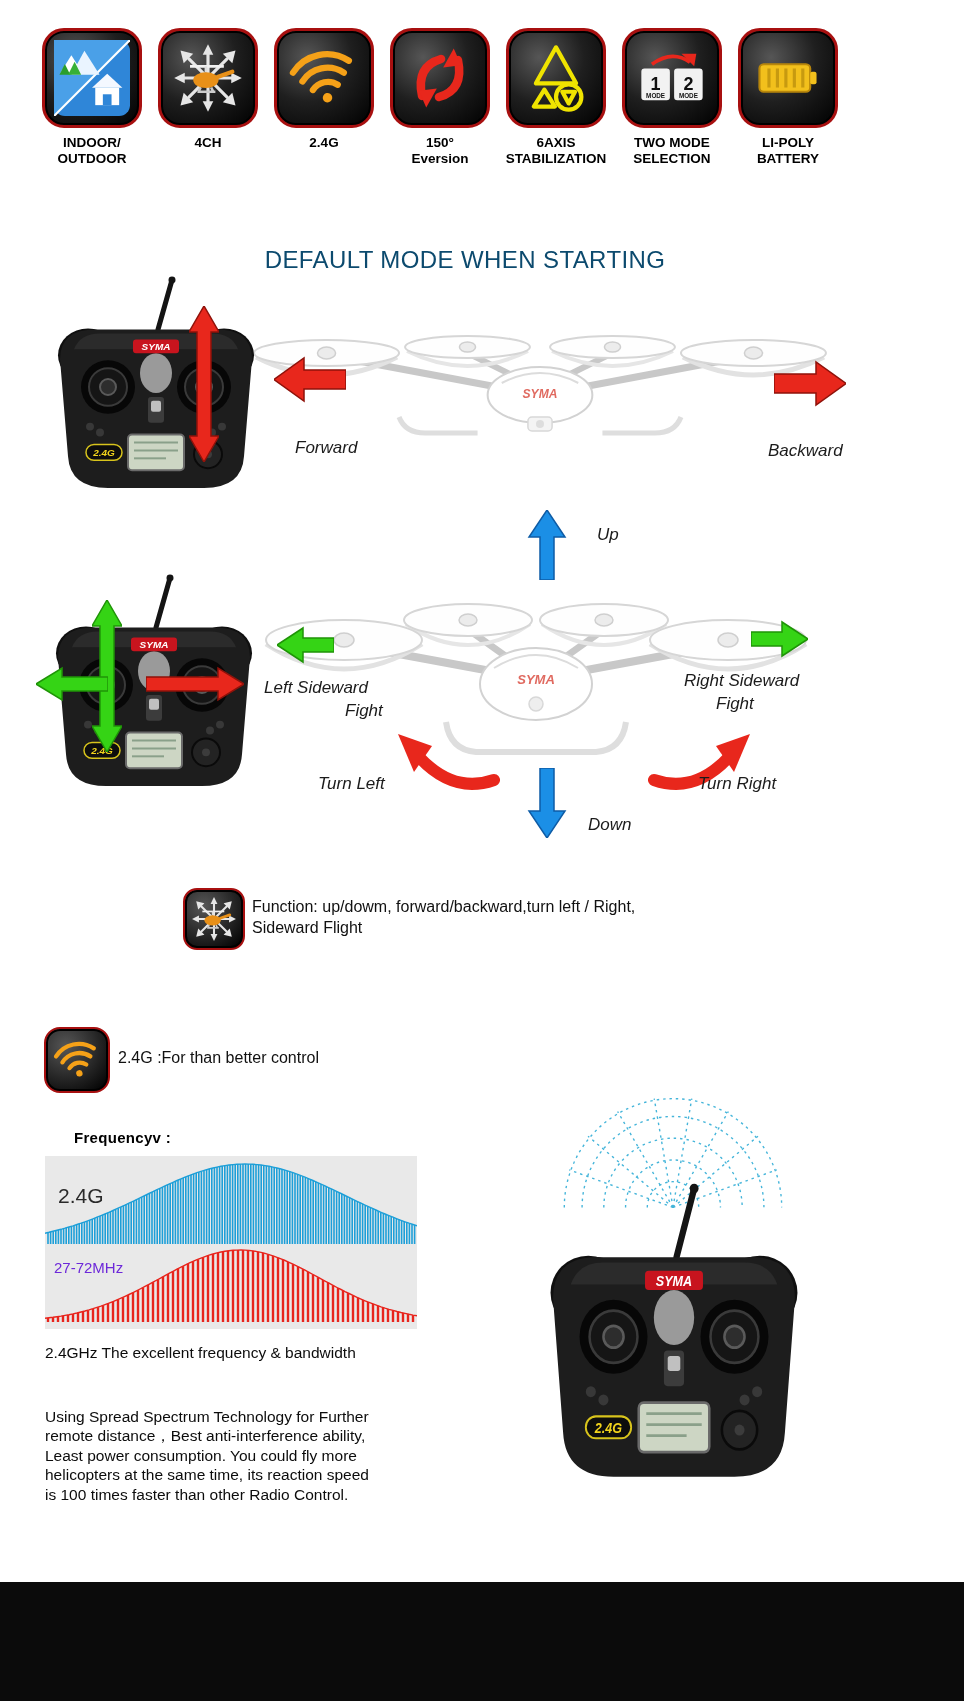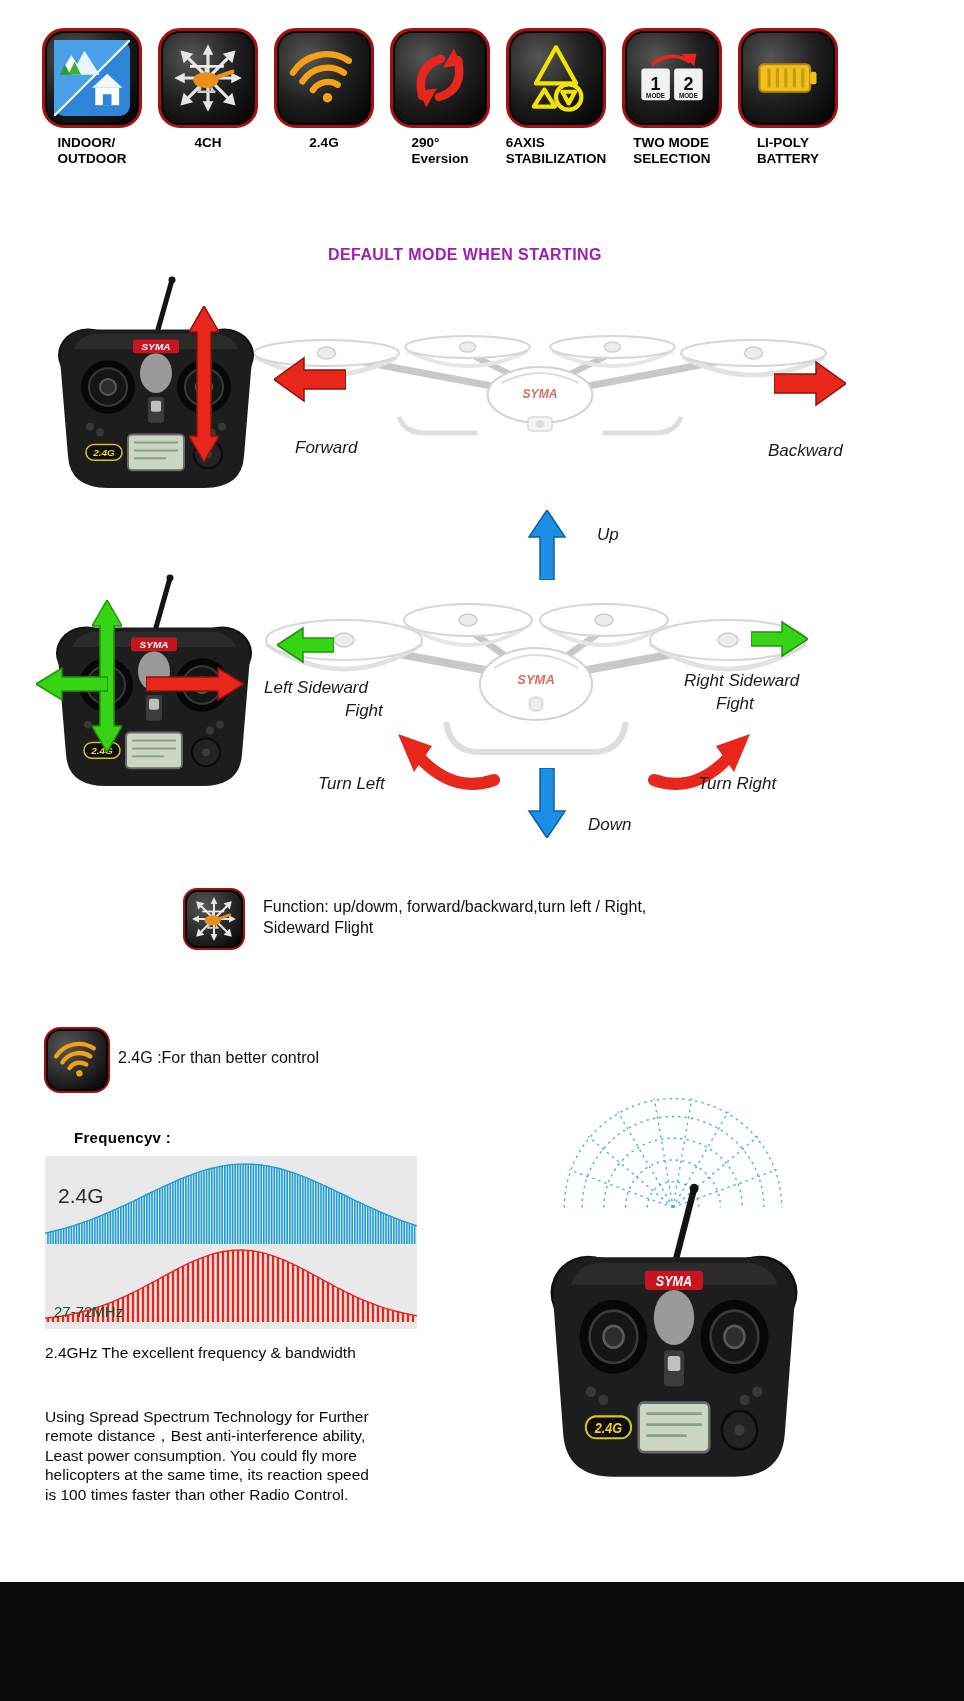--- a/index.html
+++ b/index.html
@@ -9,38 +9,38 @@
   .abs { position:absolute; }
 
   
   .features { position:absolute; top:28px; left:42px; display:flex; gap:16px; }
   .feature { width:100px; display:flex; flex-direction:column; align-items:center; }
   .badge { width:100px; height:100px; border-radius:22px; border:3px solid #a81010;
            background: radial-gradient(circle at 32% 28%, #565656 0%, #1f1f1f 48%, #000 100%);
            box-shadow: inset 0 0 0 2px #000;
            display:flex; align-items:center; justify-content:center; }
   .feature-label { margin-top:7px; font-size:13.5px; font-weight:bold; color:#000;
-                   text-align:left; line-height:1.22; white-space:pre-line; }
+                   text-align:center; line-height:1.22; white-space:pre-line; }
 
   .small-badge { position:absolute; border-radius:14px; border:2.5px solid #a81010;
                  background: radial-gradient(circle at 32% 28%, #565656, #000 95%);
                  box-shadow: inset 0 0 0 2px #000;
                  display:flex; align-items:center; justify-content:center; }
 
   .title { position:absolute; left:0; top:246px; width:930px; text-align:center;
-           font-size:16px; font-weight:bold; color:#a21caf; letter-spacing:.4px; }
+           font-size:24px; font-weight:normal; color:#0c4a6e; letter-spacing:.4px; }
 
   .lbl { position:absolute; font-size:17px; color:#1b1b1b;font-style:italic; }
 
   .note-text { position:absolute; font-size:16px; color:#111; white-space:pre-line; line-height:1.3; }
 
   .freq-heading { position:absolute; left:50px; top:1129px; font-size:15px; font-weight:bold; color:#000; letter-spacing:.3px;margin-left:24px; }
   .freq-box { position:absolute; left:45px; top:1156px; width:372px; height:173px; background:#e9e9e9; }
   .freq-label-blue { position:absolute; left:13px; top:28px; font-size:21px; color:#2a2a2a; }
-  .freq-label-red  { position:absolute; left:9px;  top:103px; font-size:15px; color:#14532d;margin-top:44px; }
+  .freq-label-red  { position:absolute; left:9px;  top:103px; font-size:15px; color:#6d28d9; }
   .freq-caption { position:absolute; left:45px; top:1344px; font-size:15.5px; color:#0c0c0c;text-align:center; }
   .freq-desc { position:absolute; left:45px; top:1407px; width:424px; font-size:15.5px; color:#0c0c0c;
                line-height:1.25; white-space:pre-line; }
 
   .footer-bar { position:absolute; left:0; top:1582px; width:964px; height:119px; background:#0b0b0b; }
 
   svg { display:block; }
 </style>
 </head>
 <body>
@@ -214,21 +214,21 @@
       <div class="badge">
         <svg width="74" height="74" viewBox="0 0 70 70">
           <g stroke="#e8271c" stroke-width="8" fill="none" stroke-linecap="round">
             <path d="M18,52 Q12,24 36,17"></path>
             <path d="M52,18 Q58,46 34,53"></path>
           </g>
           <polygon points="48,7 38,25 55,23" fill="#e8271c"></polygon>
           <polygon points="22,63 32,45 15,47" fill="#e8271c"></polygon>
         </svg>
       </div>
-      <div class="feature-label">290°
+      <div class="feature-label">150°
 Eversion</div>
     </div>
 
     <div class="feature">
       <div class="badge">
         <svg width="74" height="74" viewBox="0 0 70 70">
           <g fill="none" stroke="#f0e400" stroke-width="4" stroke-linejoin="round">
             <polygon points="35,6 16,40 54,40"></polygon>
             <polygon points="24,46 14,62 34,62"></polygon>
             <circle cx="47" cy="53" r="12"></circle>
@@ -348,21 +348,21 @@
   <div class="lbl" style="left:716px;top:694px">Fight</div>
   <div class="lbl" style="left:318px;top:774px">Turn Left</div>
   <div class="lbl" style="left:698px;top:774px">Turn Right</div>
   <div class="lbl" style="left:588px;top:815px">Down</div>
 
   <div class="small-badge" style="left:183px;top:888px;width:62px;height:62px">
     <svg width="48" height="48" viewBox="0 0 70 70">
         <use href="#sym-icon-4ch"></use>
       </svg>
   </div>
-  <div class="note-text" style="left:263px;top:897px">Function: up/dowm, forward/backward,turn left / Right,
+  <div class="note-text" style="left:252px;top:897px">Function: up/dowm, forward/backward,turn left / Right,
 Sideward Flight</div>
 
   <div class="small-badge" style="left:44px;top:1027px;width:66px;height:66px;border-radius:16px">
     <svg width="50" height="50" viewBox="0 0 70 70">
         <use href="#sym-icon-wifi"></use>
       </svg>
   </div>
   <div class="note-text" style="left:118px;top:1048px">2.4G :For than better control</div>
 
   <div class="freq-heading">Frequencyv :</div>

